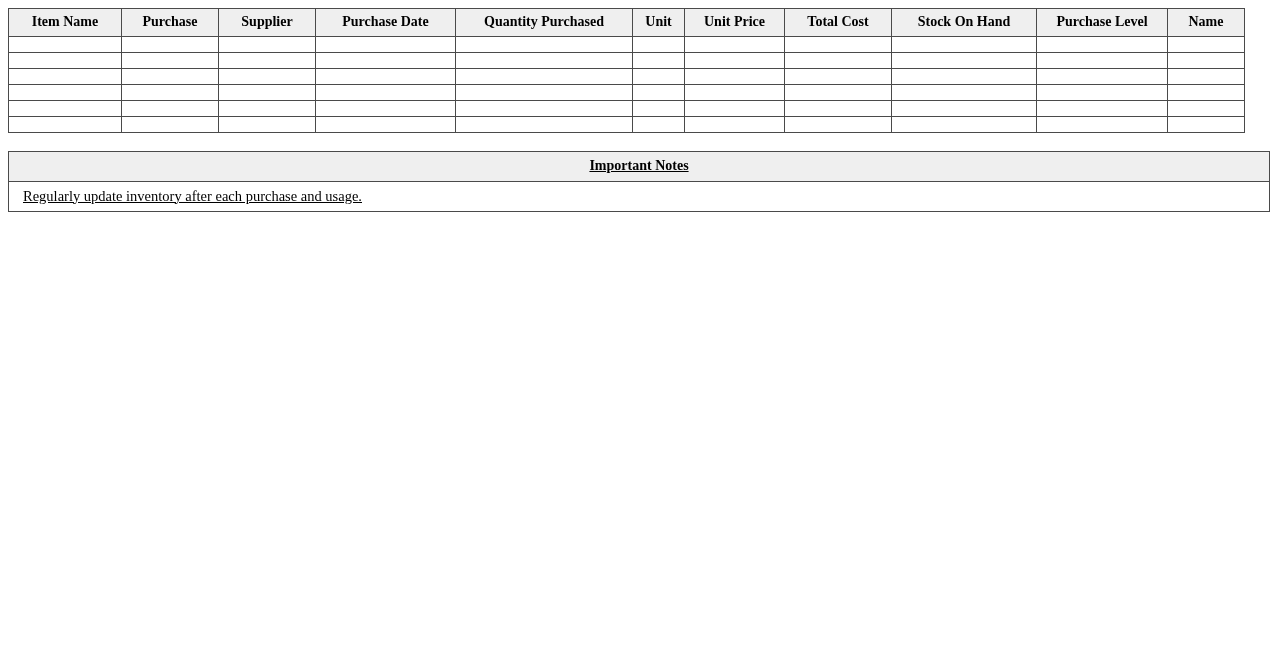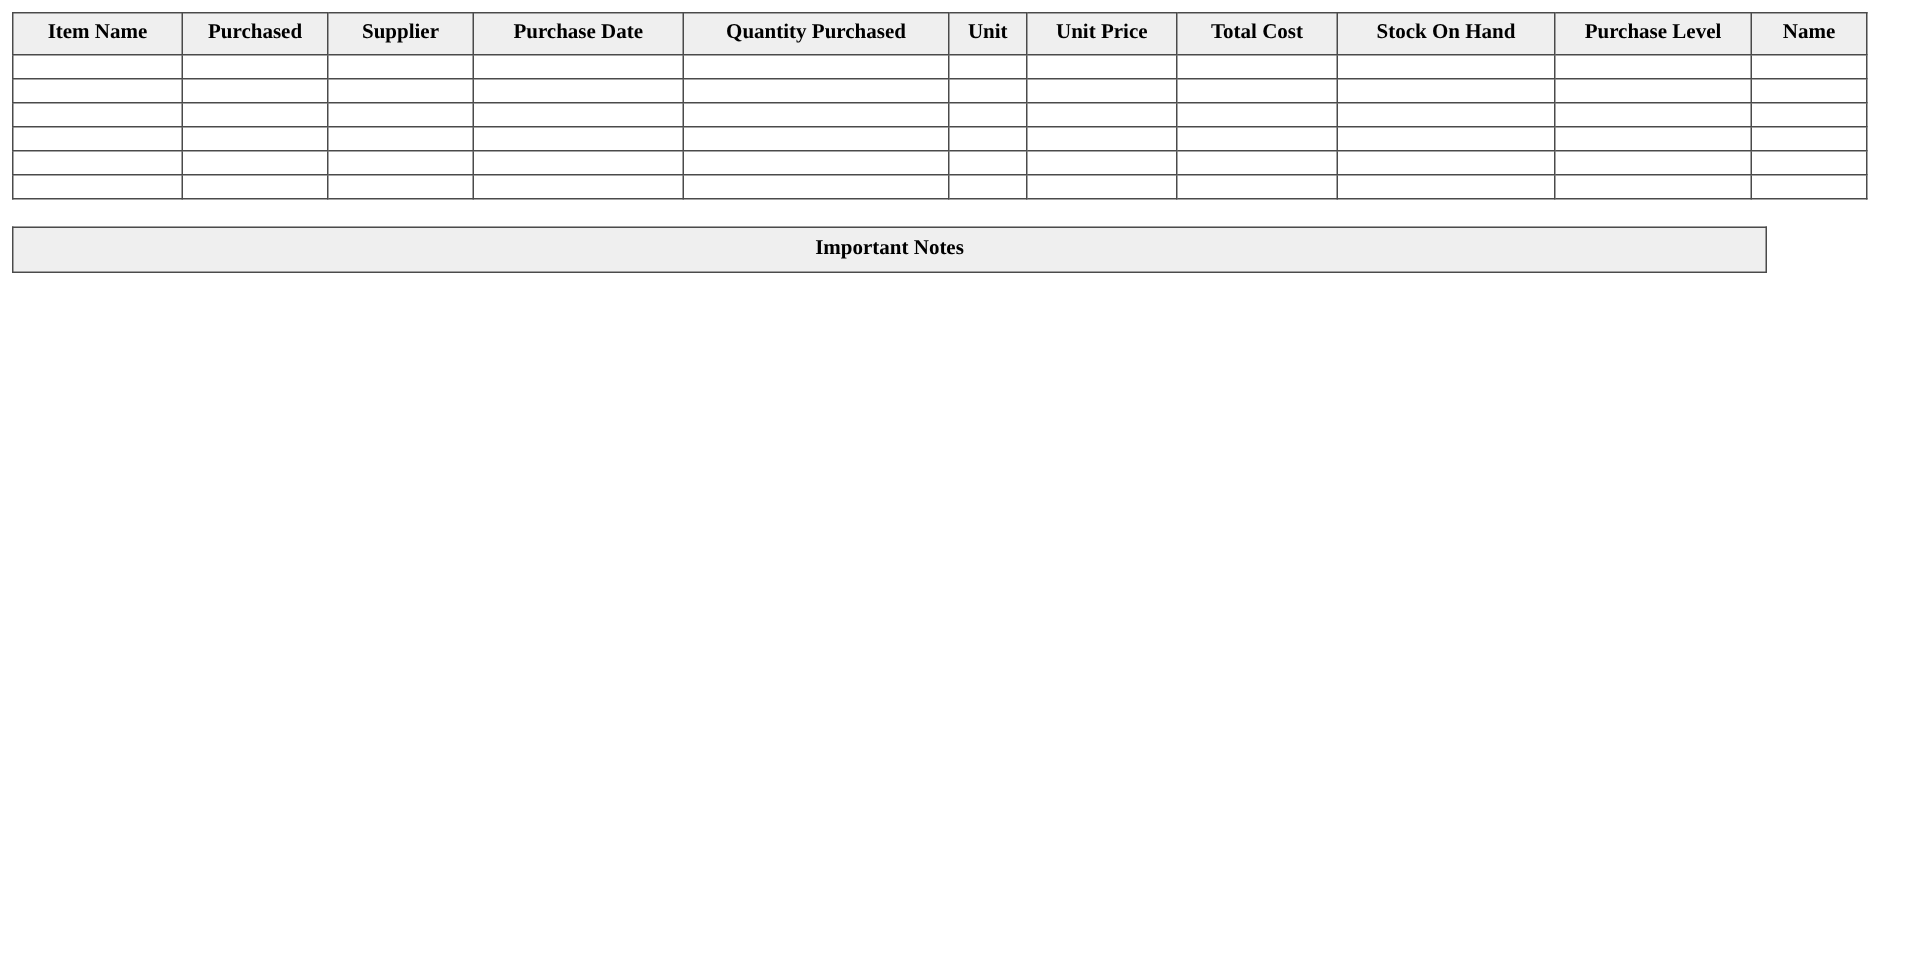--- a/index.html
+++ b/index.html
@@ -43,21 +43,22 @@
     height: 15px;
     padding: 0;
     background: #ffffff;
   }
   
   .gap {
     height: 18px;
   }
   
   #notes-table {
-    width: 1170px;
+    width: 1262px;
+    text-decoration: underline;
   }
   #notes-table th {
     border: 1px solid #4a4a4a;
     background: #efefef;
     font-weight: bold;
     font-size: 14px;
     text-align: center;
     padding: 6px 4px;
     line-height: 1.2;
   }
@@ -85,21 +86,21 @@
       <col style="width:52px">
       <col style="width:100px">
       <col style="width:107px">
       <col style="width:145px">
       <col style="width:131px">
       <col style="width:77px">
     </colgroup>
     <thead>
       <tr>
         <th>Item Name</th>
-        <th>Purchased</th>
+        <th>Purchase</th>
         <th>Supplier</th>
         <th>Purchase Date</th>
         <th>Quantity Purchased</th>
         <th>Unit</th>
         <th>Unit Price</th>
         <th>Total Cost</th>
         <th>Stock On Hand</th>
         <th>Purchase Level</th>
         <th>Name</th>
       </tr>
@@ -188,16 +189,19 @@
 
   <div class="gap"></div>
 
   <table id="notes-table">
     <thead>
       <tr>
         <th>Important Notes</th>
       </tr>
     </thead>
     <tbody>
+      <tr>
+        <td>Regularly update inventory after each purchase and usage.</td>
+      </tr>
     </tbody>
   </table>
 
 </div>
 
 </body></html>

